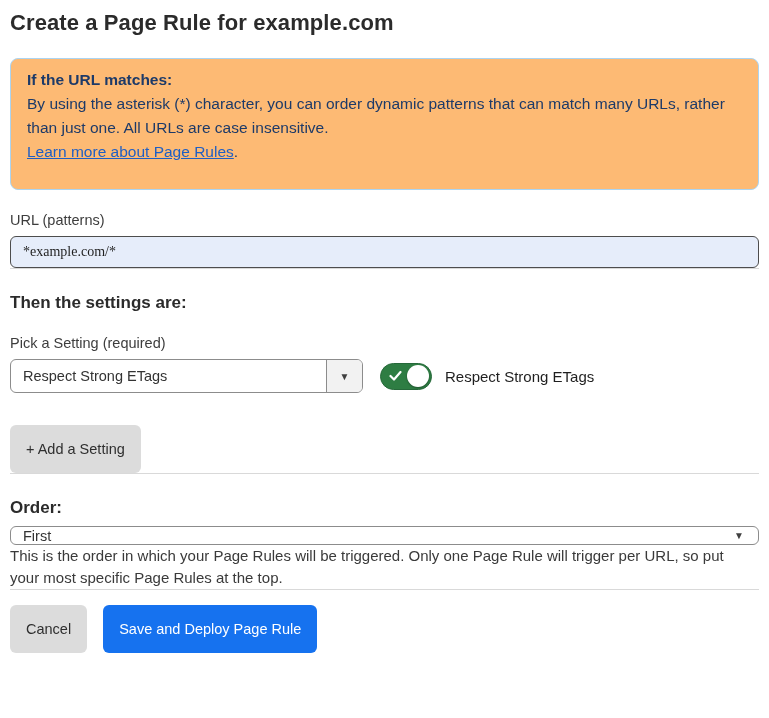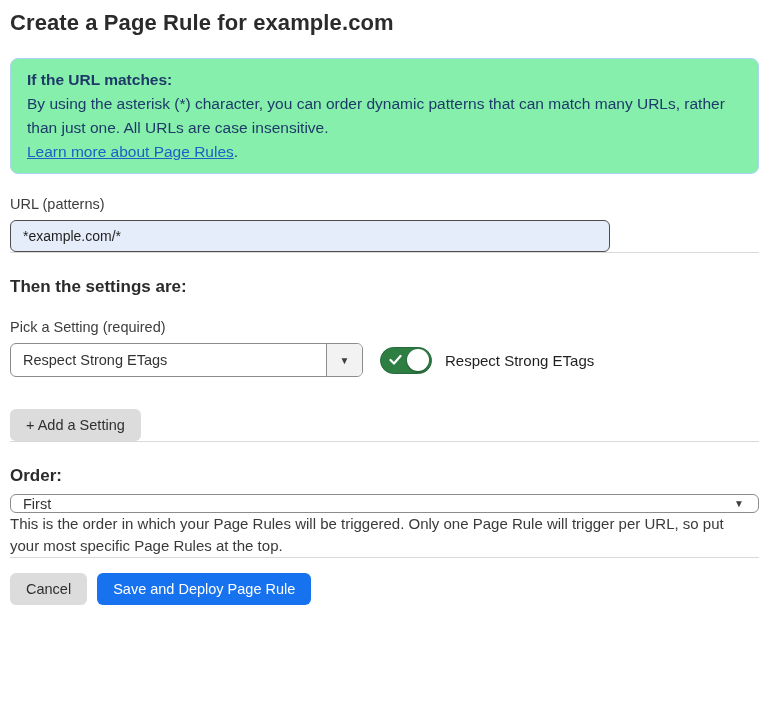--- a/index.html
+++ b/index.html
@@ -18,24 +18,24 @@
     font-size: 22px;
     font-weight: 700;
     color: #2b2b2b;
     letter-spacing: 0.1px;
     line-height: 1.2;
   }
 
   
   .info-box {
     margin-top: 22px;
-    background: #86efac;
+    background: #fdba74;
     border: 1px solid #abd4f1;
     border-radius: 8px;
-    padding: 9px 16px 9px 16px;
+    padding: 9px 16px 25px 16px;
     color: #1d3a68;
     font-size: 15.5px;
     line-height: 24px;
   }
   .info-heading { font-weight: 700; }
   .info-body { max-width: 720px; }
   .info-link-line a {
     color: #1f5fc4;
     text-decoration: underline;
     cursor: pointer;
@@ -46,29 +46,29 @@
   .field-label {
     display: block;
     margin-top: 22px;
     font-size: 14.5px;
     color: #3d3d3d;
   }
 
   
   .url-input {
     margin-top: 8px;
-    width: 600px;
+    width: 749px;
     height: 32px;
     background: #e6edfa;
     border: 1px solid #4d4d4d;
     border-radius: 6px;
     padding: 0 12px;
     font-size: 14px;
     color: #1f1f1f;
-    font-family: Liberation Sans, sans-serif;
+    font-family: Liberation Serif, serif;
     outline: none;
   }
 
   hr.divider {
     border: none;
     border-top: 1px solid #d9d9d9;
     margin: 0;
   }
   .hr-1 { margin-top: 35px; }
   .hr-2 { margin-top: 15px; }
@@ -152,21 +152,21 @@
   }
   .toggle-label {
     margin-left: 13px;
     font-size: 15px;
     color: #1f1f1f;
   }
 
   
   .btn {
     display: inline-block;
-    height: 32px;
+    height: 48px;
     padding: 0 16px;
     border: none;
     border-radius: 6px;
     font-size: 14.5px;
     font-family: "Liberation Sans", "DejaVu Sans", sans-serif;
     cursor: pointer;
     line-height: 32px;
   }
   .btn-gray { background: #dcdcdc; color: #2f2f2f; }
   .btn-primary { background: #1672ef; color: #ffffff; }
@@ -196,21 +196,21 @@
     margin-top: 0;
     font-size: 15px;
     line-height: 22px;
     color: #3a3a3a;
     max-width: 745px;
   }
 
   .footer {
     margin-top: 15px;
     display: flex;
-    gap: 10px;
+    gap: 16px;
   }
 </style>
 </head>
 <body>
 
 <div class="page">
 
   <h1 class="page-title">Create a Page Rule for example.com</h1>
 
   <div class="info-box">

